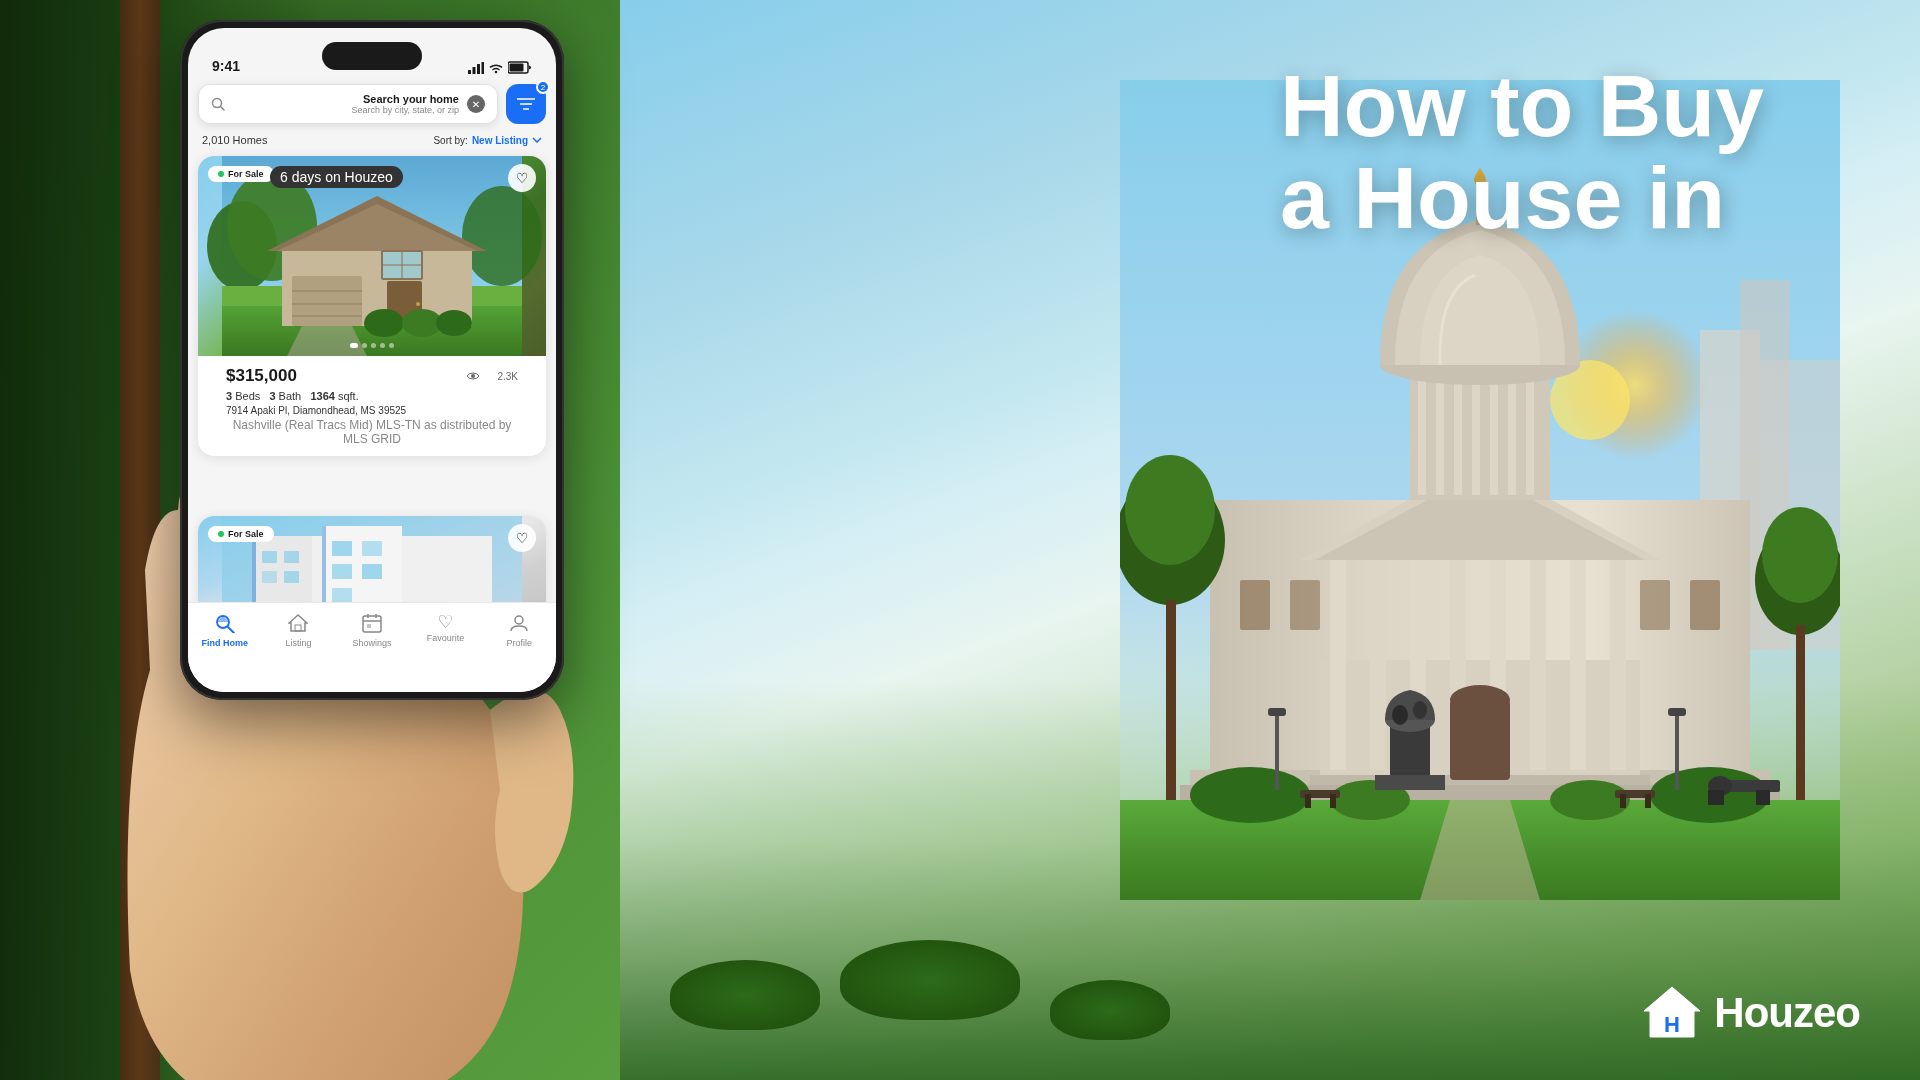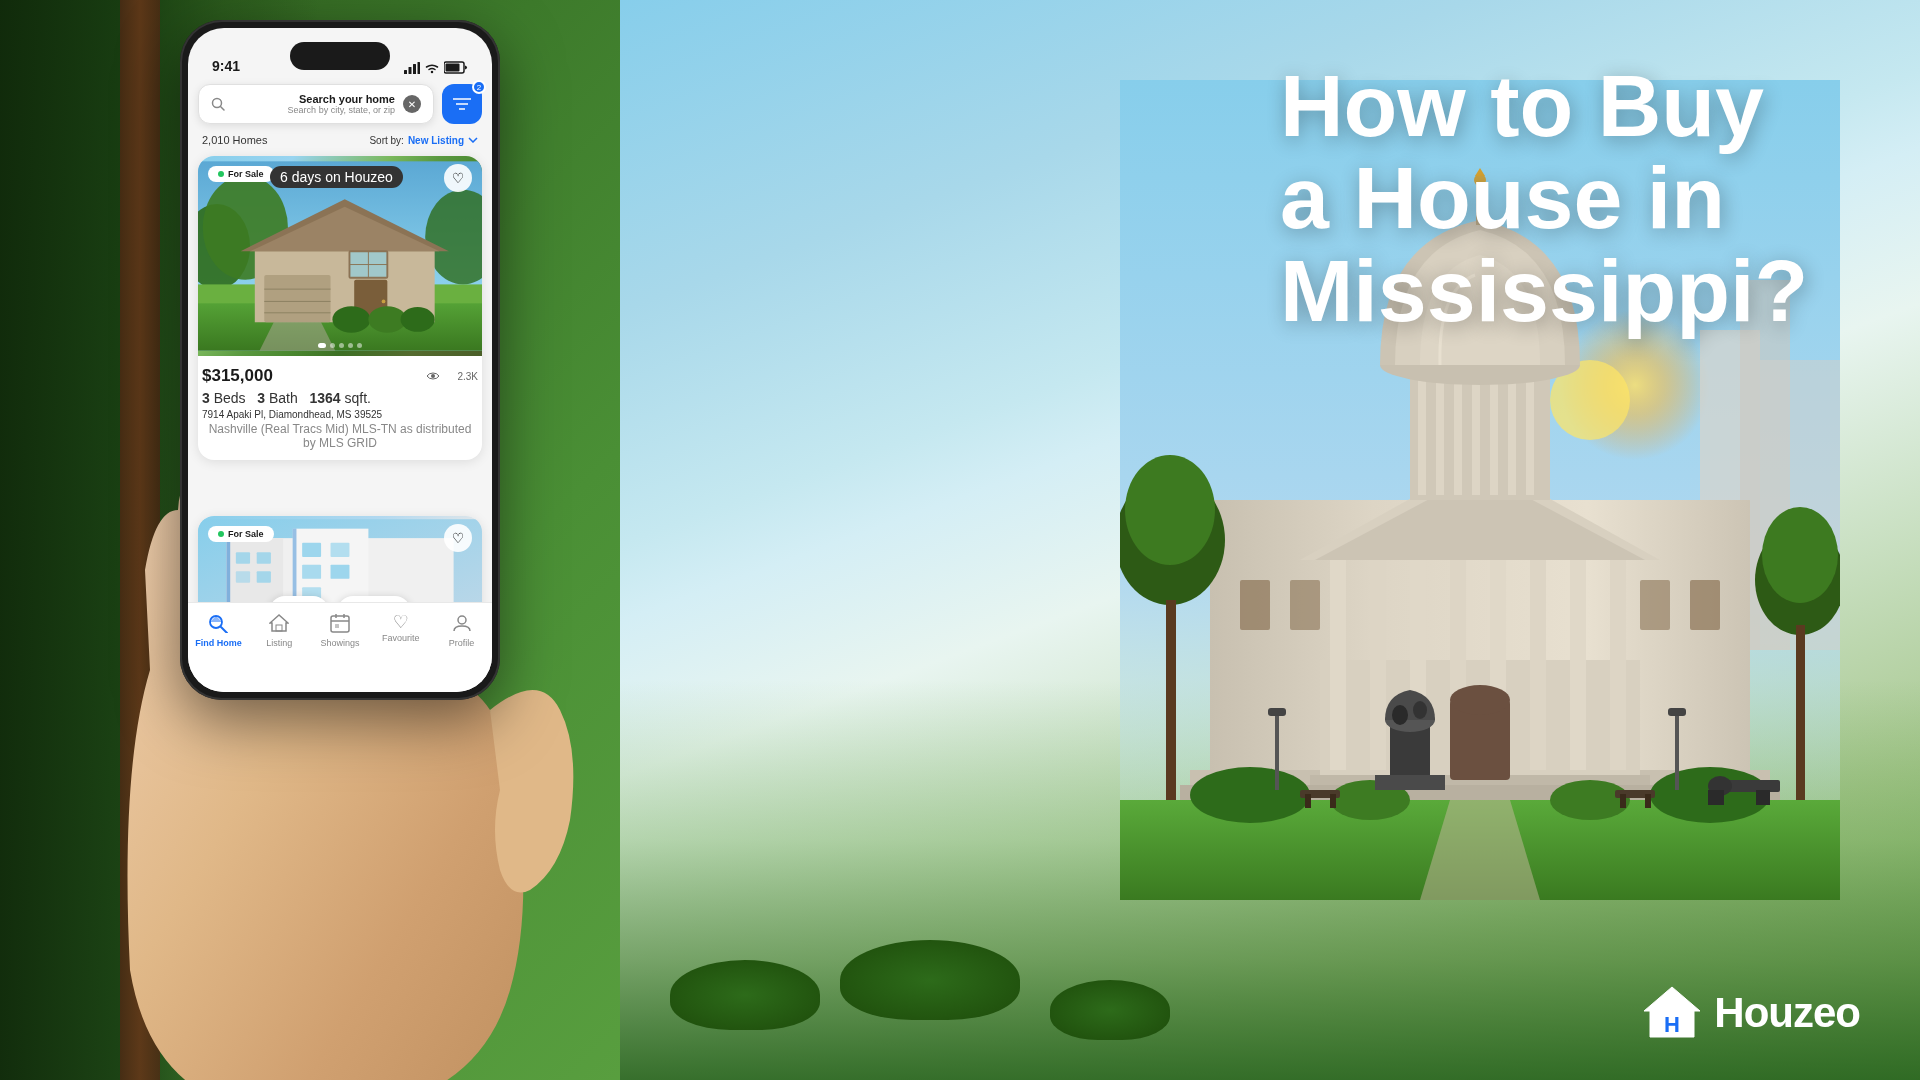--- a/index.html
+++ b/index.html
@@ -77,21 +77,21 @@
       width: 620px;
       height: 1060px;
       z-index: 10;
     }
 
     
     .phone {
       position: absolute;
       top: 0;
       left: 50px;
-      width: 320px;
+      width: 384px;
       height: 680px;
       background: #1a1a1a;
       border-radius: 42px;
       z-index: 12;
       box-shadow: 0 20px 60px rgba(0,0,0,0.5), inset 0 0 0 2px #333;
     }
 
     .phone-screen {
       position: absolute;
       top: 8px;
@@ -336,21 +336,21 @@
       background: rgba(255,255,255,0.5);
     }
 
     .dot.active {
       background: white;
       width: 8px;
       border-radius: 3px;
     }
 
     .property-info {
-      padding: 10px 4px;
+      padding: 10px 28px;
     }
 
     .property-price-row {
       display: flex;
       justify-content: space-between;
       align-items: center;
       margin-bottom: 4px;
     }
 
     .property-price {
@@ -361,21 +361,21 @@
 
     .views-count {
       font-size: 10px;
       color: #666;
       display: flex;
       align-items: center;
       gap: 18px;
     }
 
     .property-specs {
-      font-size: 14px;
+      font-size: 11px;
       color: #333;
       margin-bottom: 3px;
     }
 
     .spec-bold {
       font-weight: 700;
     }
 
     .property-address {
       font-size: 10px;
@@ -690,21 +690,20 @@
 <div class="lawn"></div>
 
 <div class="shrub" style="bottom:60px;right:900px;width:180px;height:80px;"></div>
 <div class="shrub" style="bottom:40px;right:750px;width:120px;height:60px;"></div>
 <div class="shrub" style="bottom:50px;right:1100px;width:150px;height:70px;"></div>
 
 <div class="headline-container">
   <div class="headline-text">
     <span>How to Buy</span><br>
     <span>a House in</span><br>
-    <span>Mississippi?</span>
   </div>
 </div>
 
 <div class="houzeo-logo">
   <div class="logo-house-icon">
     <svg width="60" height="55" viewBox="0 0 60 55">
       <polygon points="30,2 2,26 8,26 8,52 52,52 52,26 58,26" fill="white" stroke="white" stroke-width="1"></polygon>
       <text x="30" y="47" text-anchor="middle" font-size="22" font-weight="900" fill="#1a6ef5" font-family="Arial">H</text>
     </svg>
   </div>

